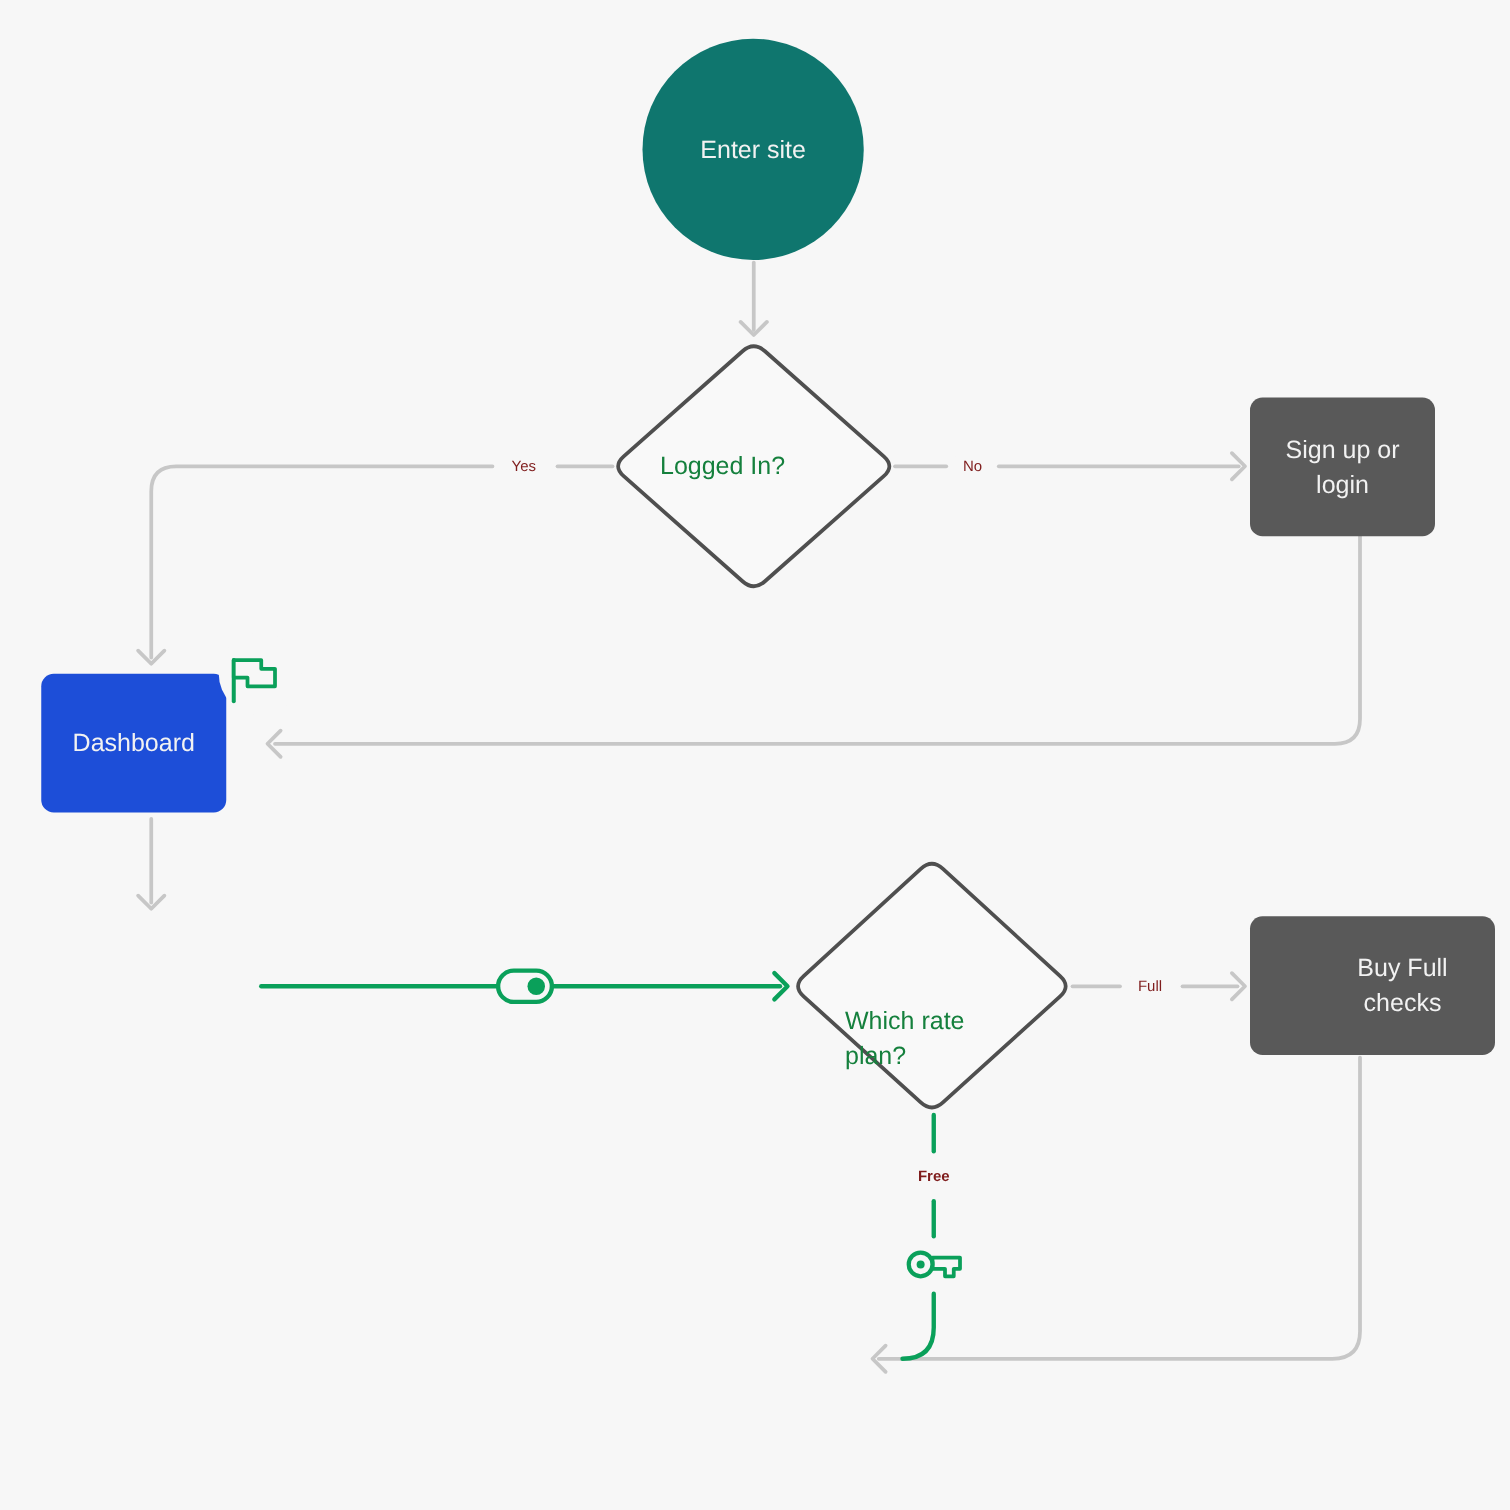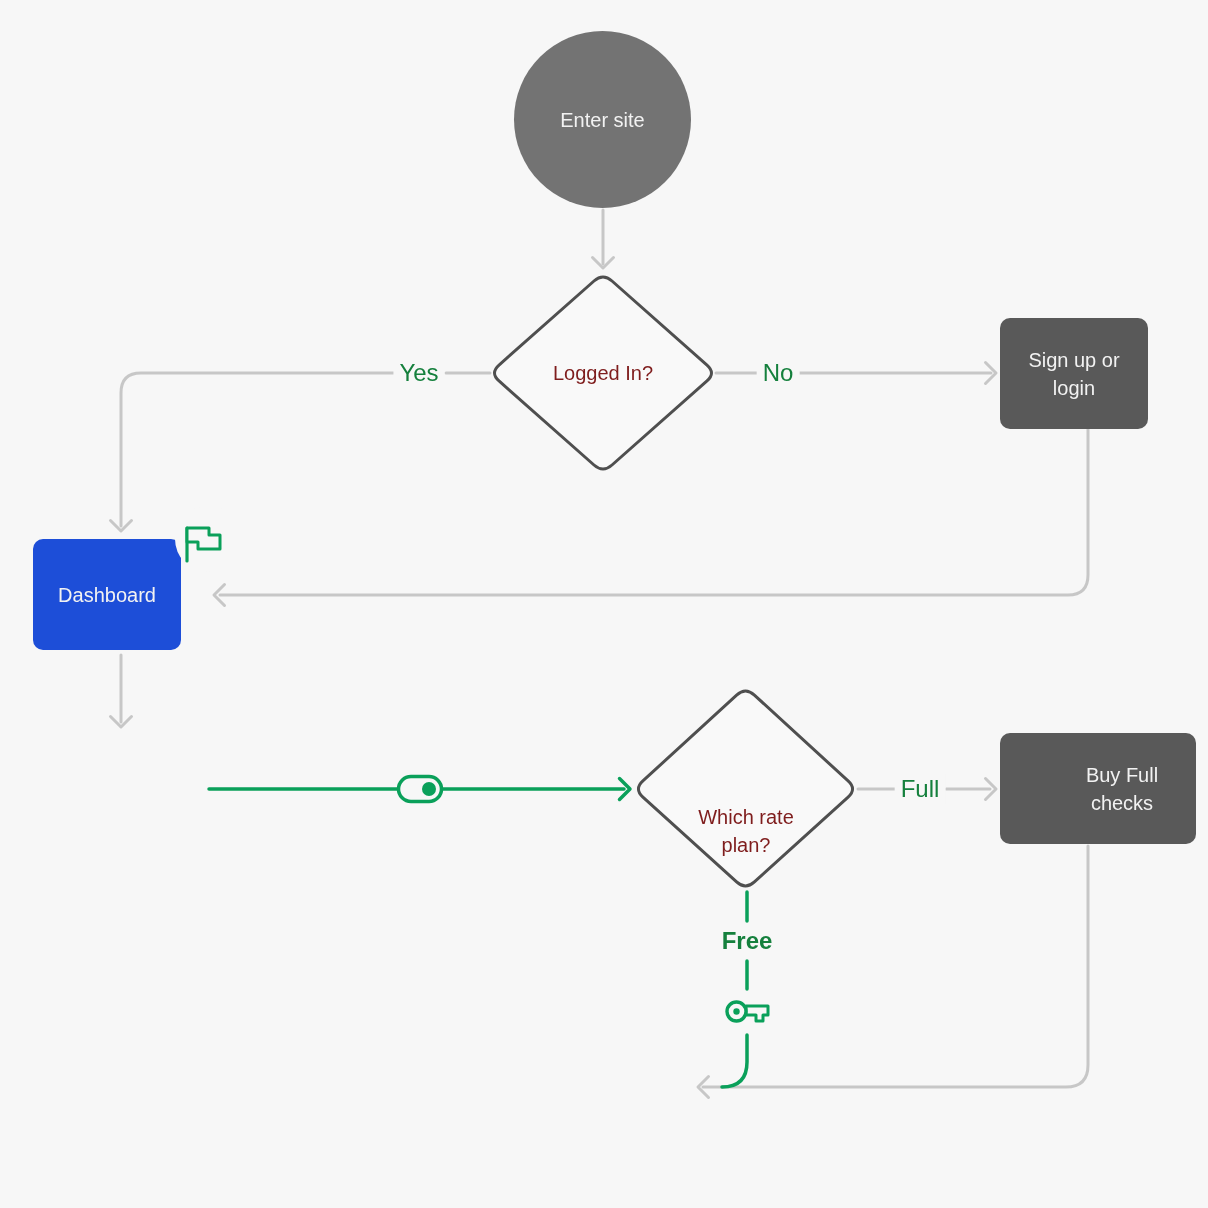--- a/index.html
+++ b/index.html
@@ -7,33 +7,33 @@
     position:relative;width:1208px;height:1208px;background:#f7f7f7;
     font-family:"Liberation Sans",sans-serif;overflow:hidden;
   }
   svg.layer{position:absolute;left:0;top:0;}
   .node{
     position:absolute;display:flex;align-items:center;justify-content:center;
     text-align:center;color:#f2f2f2;font-size:20px;line-height:28px;
   }
   .node .node-label{max-width:124px;}
   .rect{width:148px;height:111px;background:#595959;border-radius:10px;}
-  .circleN{width:177px;height:177px;background:#737373;border-radius:50%;}
+  .circleN{width:177px;height:177px;background:#0f766e;border-radius:50%;}
   .accent{background:#1d4ed8;}
   .notch{
     position:absolute;width:66px;height:66px;border-radius:50%;
     background:#f7f7f7;left:142px;top:-33px;
   }
   .diamond-label{
     position:absolute;transform:translate(-50%,-50%);
-    color:#7f1d1d;font-size:20px;line-height:28px;text-align:center;width:150px;
+    color:#15803d;font-size:20px;line-height:28px;width:150px;
   }
   .edge-label{
     position:absolute;transform:translate(-50%,-50%);
-    color:#15803d;font-size:24px;background:#f7f7f7;padding:1px 6px;
+    color:#7f1d1d;font-size:12px;background:#f7f7f7;padding:1px 6px;
   }
   .icon-abs{position:absolute;}
 </style>
 </head>
 <body>
 
 <div class="canvas">
 
   <svg class="layer" width="1208" height="1208" viewBox="0 0 1208 1208">
 

